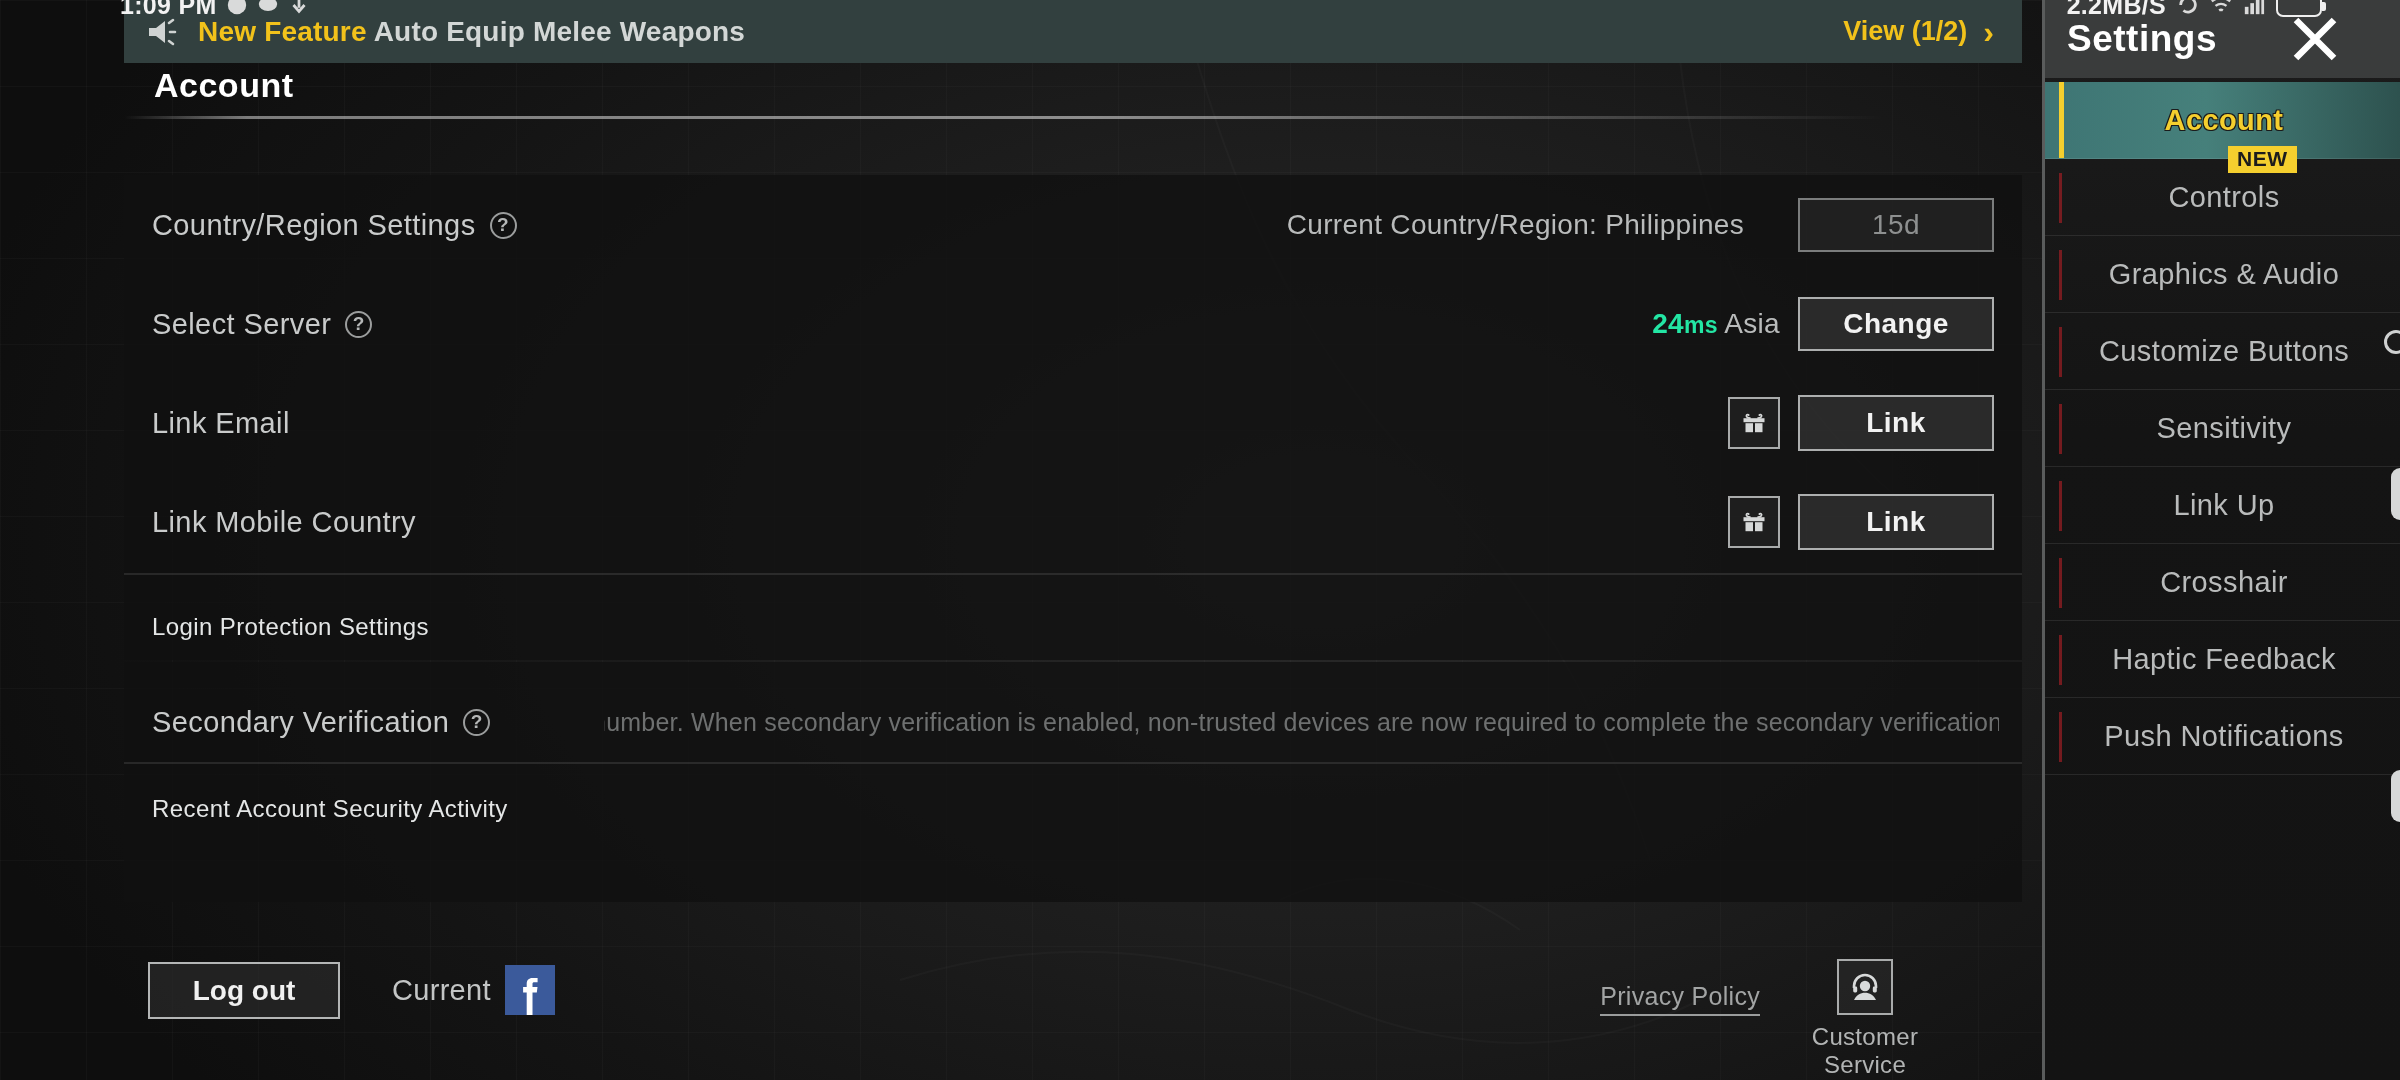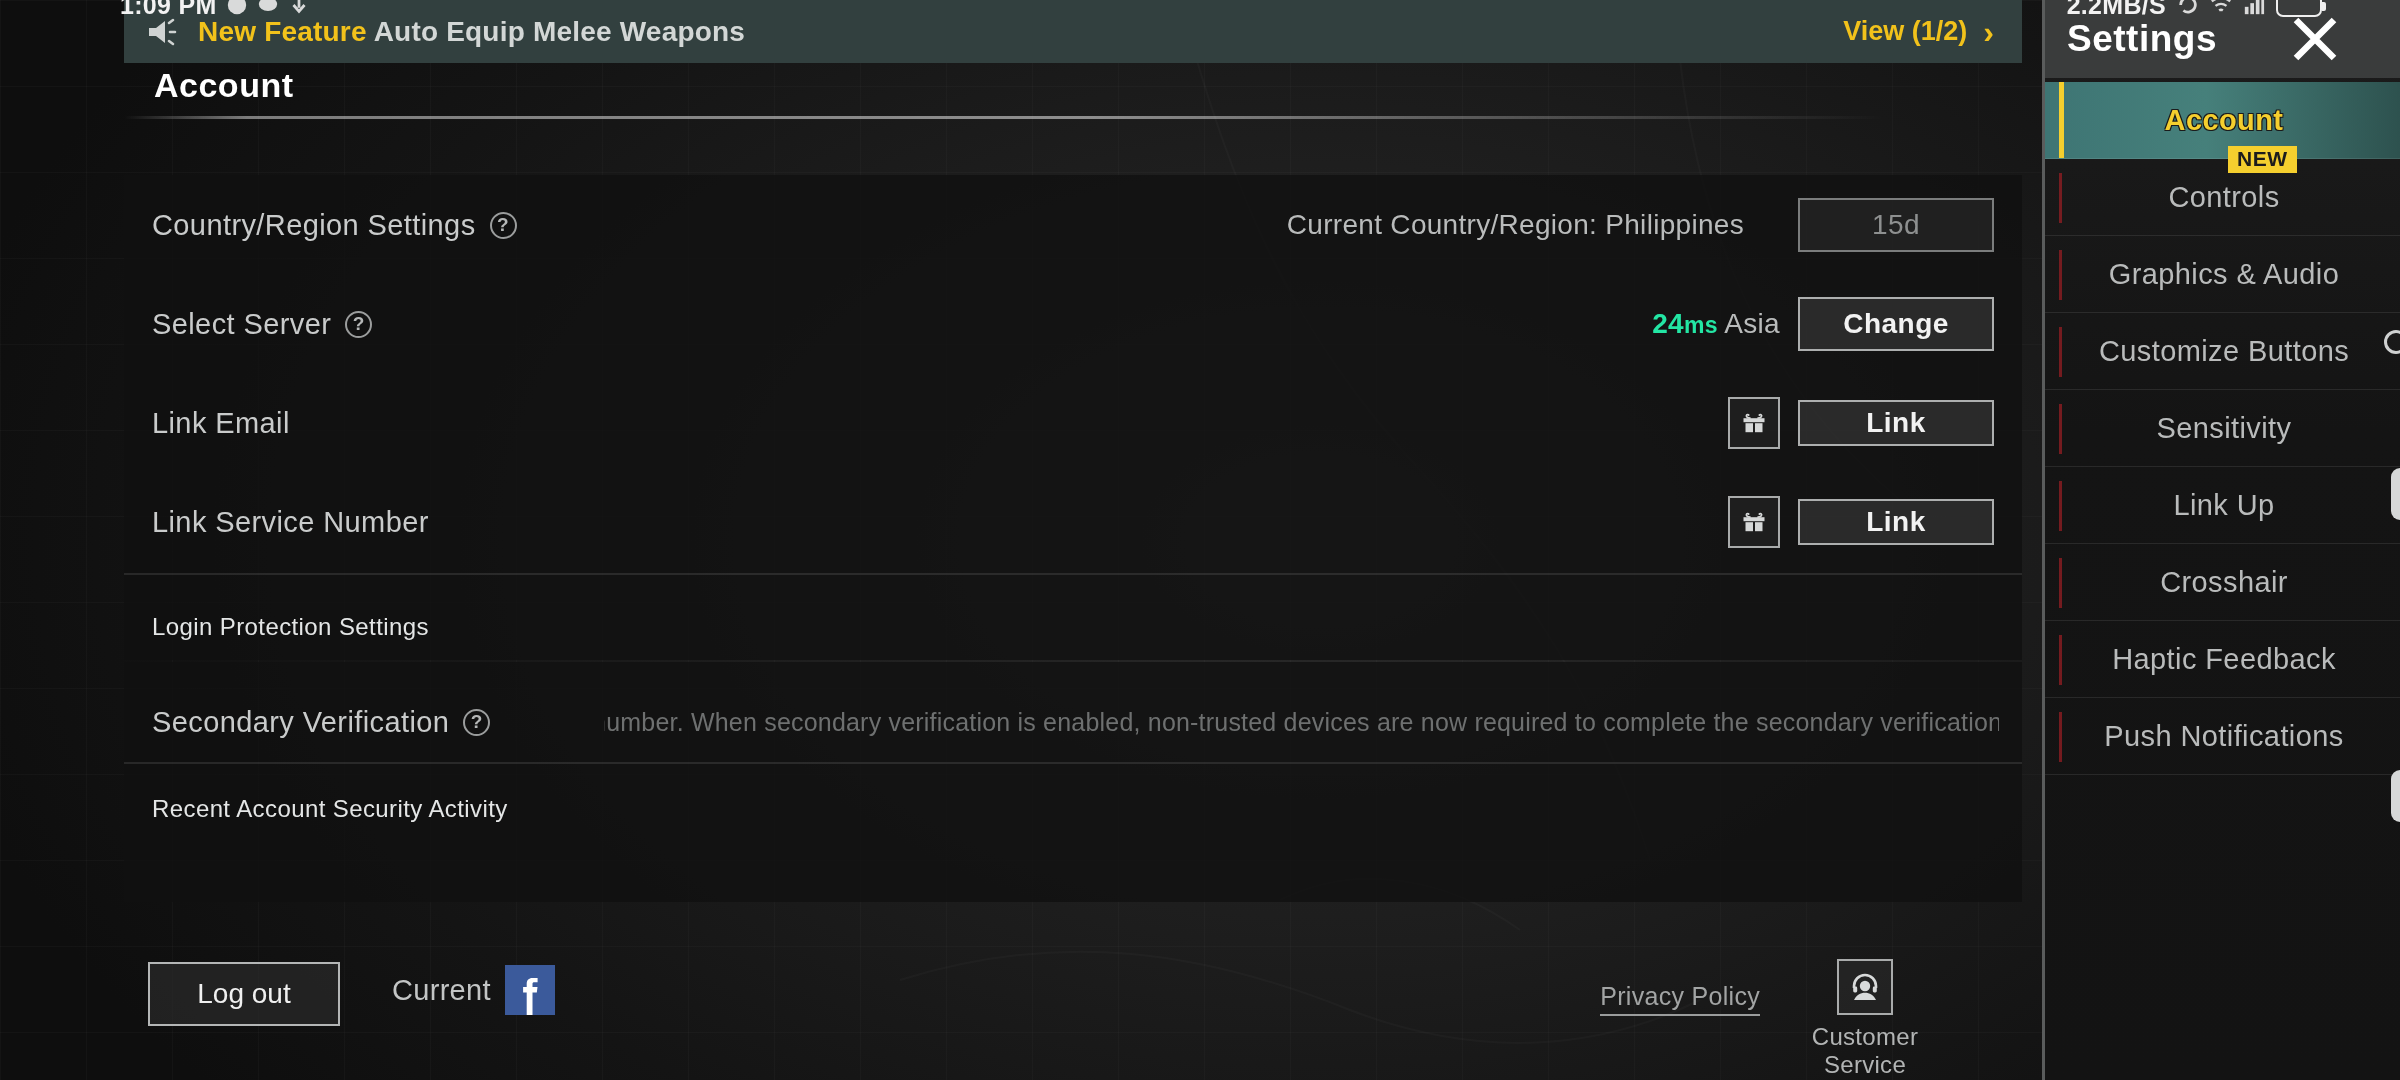--- a/index.html
+++ b/index.html
@@ -130,21 +130,21 @@
   .btn {
     border: 2px solid #adafaf;
     background: rgba(62,62,62,.55);
     color: #f2f2f2;
     font-size: 28px; font-weight: bold;
     letter-spacing: .5px;
     display: flex; align-items: center; justify-content: center;
     font-family: "Liberation Sans", sans-serif;
   }
   .btn-change { width: 196px; height: 54px; }
-  .btn-link   { width: 196px; height: 46px; }
+  .btn-link   { width: 196px; height: 56px; }
   .btn-15d {
     width: 196px; height: 54px;
     border: 2px solid #7b7d7d;
     background: rgba(52,52,52,.45);
     color: #8e9090; font-weight: normal; margin-left: 36px;
   }
   .gift-box {
     width: 52px; height: 52px;
     border: 2px solid #a9abab;
     background: rgba(52,52,52,.35);
@@ -187,23 +187,23 @@
   }
   .mini-box .dash {
     position: absolute; left: 50%; top: -2px; transform: translateX(-50%);
     width: 16px; height: 3px; background: #9b9d9d;
   }
 
   
   .footer { position: absolute; left: 124px; top: 955px; width: 1898px; height: 125px; z-index: 20; }
   .btn-logout {
     position: absolute; left: 24px; top: 7px;
-    width: 192px; height: 64px;
+    width: 192px; height: 57px;
     border: 2px solid #b4b6b6; background: rgba(46,46,46,.6);
-    color: #f0f0f0; font-size: 28px; font-weight: normal;
+    color: #f0f0f0; font-size: 28px; font-weight: bold;
     display: flex; align-items: center; justify-content: center;
   }
   .cur-wrap { position: absolute; left: 268px; top: 10px; display: flex; align-items: center; gap: 14px; }
   .cur-label { color: #c3c5c5; font-size: 29px; letter-spacing: .3px; }
   .fb-icon {
     width: 50px; height: 50px; background: #3b5a9b;
     display: flex; align-items: flex-end; justify-content: center;
     position: relative;
   }
   .privacy {
@@ -390,21 +390,21 @@
             <rect x="5.5" y="14.2" width="7.5" height="9" fill="#d6d8d8"></rect>
             <rect x="15" y="14.2" width="7.5" height="9" fill="#d6d8d8"></rect>
           </svg>
         </span>
         <span class="btn btn-link">Link</span>
       </div>
     </div>
 
     <div class="row" style="top:297px;">
       <div class="row-label">
-        <span>Link Service Number</span>
+        <span>Link Mobile Country</span>
       </div>
       <div class="row-right">
         <span class="gift-box">
           <svg viewBox="0 0 28 28" width="28" height="28">
             <path d="M9.2 6.6c-1.6-1.8-3.4-.6-2.6 1 .5 1 2.2 1.5 4 1.5" stroke="#d6d8d8" stroke-width="1.7" fill="none"></path>
             <path d="M18.8 6.6c1.6-1.8 3.4-.6 2.6 1-.5 1-2.2 1.5-4 1.5" stroke="#d6d8d8" stroke-width="1.7" fill="none"></path>
             <rect x="3.5" y="9.2" width="21" height="4" fill="#d6d8d8"></rect>
             <rect x="5.5" y="14.2" width="7.5" height="9" fill="#d6d8d8"></rect>
             <rect x="15" y="14.2" width="7.5" height="9" fill="#d6d8d8"></rect>
           </svg>

